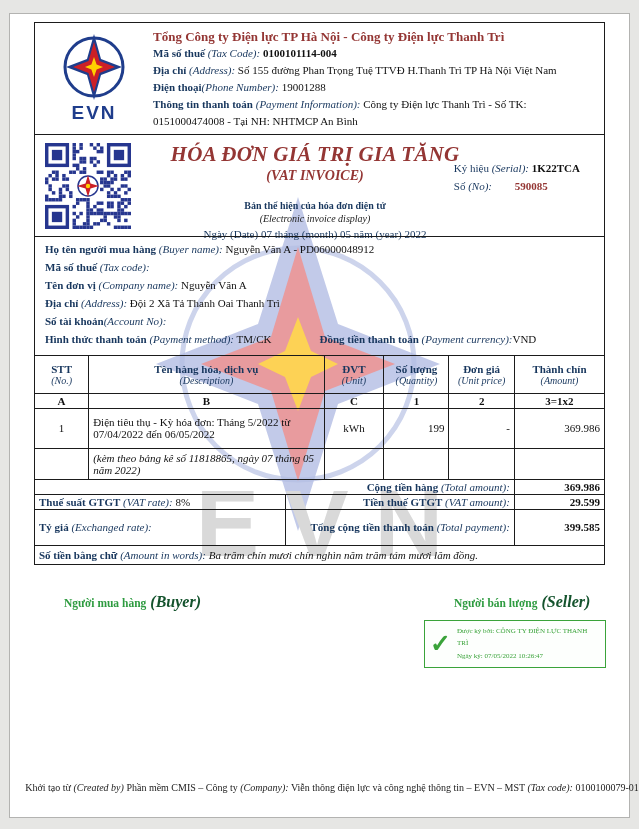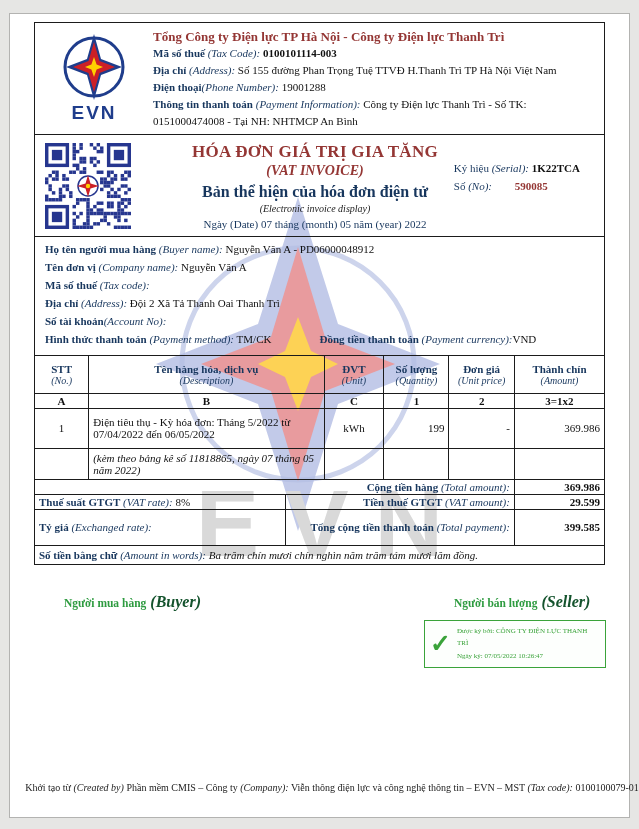--- a/index.html
+++ b/index.html
@@ -33,23 +33,23 @@
   .sec-header { display:flex; min-height:95px; }
   .logo-box { width:118px; display:flex; flex-direction:column; align-items:center; justify-content:center; }
   .logo-evn-text { font-family:"Liberation Sans",sans-serif; font-weight:bold; color:#1f3d8c; font-size:19px; letter-spacing:2px; margin-top:1px; }
   .company-info { flex:1; padding:6px 8px 4px 0; }
   .company-title { color:#943634; font-weight:bold; font-size:13px; }
   .info-line { font-size:11px; line-height:1.55; color:#111; }
   
   .sec-title { min-height:103px; }
   .qr { position:absolute; left:10px; top:8px; width:86px; height:86px; }
   .title-center { position:absolute; left:120px; width:320px; top:7px; text-align:center; }
-  .inv-title { color:#943634; font-weight:bold; font-size:17px; letter-spacing:.3px; }
+  .inv-title { color:#943634; font-weight:bold; font-size:21px; letter-spacing:.3px;font-style:italic; }
   .inv-sub { color:#943634; font-weight:bold; font-style:italic; font-size:14px; margin-top:1px; }
-  .inv-display { color:#17365d; font-weight:bold; font-size:16px; margin-top:4px;text-align:center; }
+  .inv-display { color:#17365d; font-weight:bold; font-size:10px; margin-top:16px;text-align:center; }
   .inv-display-en { font-style:italic; font-size:10px; color:#222; margin-top:2px; }
   .inv-date { font-size:11px; color:#17365d; margin-top:4px; }
   .serial-box { position:absolute; right:24px; top:24px; font-size:11px; line-height:1.65; }
   .serial-val { font-weight:bold; color:#111; }
   .no-val { font-weight:bold; color:#943634;padding-left:20px; }
   
   .sec-buyer { padding:4px 10px 6px; font-size:11px; }
   .buyer-line { line-height:1.63; }
   .buyer-last { display:flex; }
   .buyer-half { width:50%; }
@@ -116,21 +116,21 @@
           <path d="M0,-25 L5.5,-6 L21,0 L5.5,6 L0,25 L-5.5,6 L-21,0 L-5.5,-6 Z" fill="#cc2027"></path>
           <path d="M0,-10 L2.6,-2.6 L9,0 L2.6,2.6 L0,10 L-2.6,2.6 L-9,0 L-2.6,-2.6 Z" fill="#ffd200"></path>
         </svg>
         <div class="logo-evn-text">EVN</div>
       </div>
       <div class="company-info">
         <div class="company-title">Tổng Công ty Điện lực TP Hà Nội - Công ty Điện lực Thanh Trì</div>
         <div class="info-line">
           <span class="lbl">Mã số thuế</span>
           <span class="en">(Tax Code):</span>
-          <span class="val bold">0100101114-003</span>
+          <span class="val bold">0100101114-004</span>
         </div>
         <div class="info-line">
           <span class="lbl">Địa chỉ</span>
           <span class="en">(Address):</span>
           <span class="val">Số 155 đường Phan Trọng Tuệ TTVĐ H.Thanh Trì TP Hà Nội Việt Nam</span>
         </div>
         <div class="info-line">
           <span class="lbl">Điện thoại</span><span class="en">(Phone Number):</span>
           <span class="val">19001288</span>
         </div>
@@ -345,28 +345,28 @@
       </div>
     </div>
 
     <div class="section sec-buyer">
       <div class="buyer-line">
         <span class="lbl">Họ tên người mua hàng</span>
         <span class="en">(Buyer name):</span>
         <span class="val">Nguyễn Văn A - PD06000048912</span>
       </div>
       <div class="buyer-line">
+        <span class="lbl">Mã số thuế</span>
+        <span class="en">(Tax code):</span>
+        <span class="val"></span>
+      </div>
+      <div class="buyer-line">
         <span class="lbl">Tên đơn vị</span>
         <span class="en">(Company name):</span>
         <span class="val">Nguyễn Văn A</span>
-      </div>
-      <div class="buyer-line">
-        <span class="lbl">Mã số thuế</span>
-        <span class="en">(Tax code):</span>
-        <span class="val"></span>
       </div>
       <div class="buyer-line">
         <span class="lbl">Địa chỉ</span>
         <span class="en">(Address):</span>
         <span class="val">Đội 2 Xã Tả Thanh Oai Thanh Trì</span>
       </div>
       <div class="buyer-line">
         <span class="lbl">Số tài khoản</span><span class="en">(Account No):</span>
         <span class="val"></span>
       </div>

